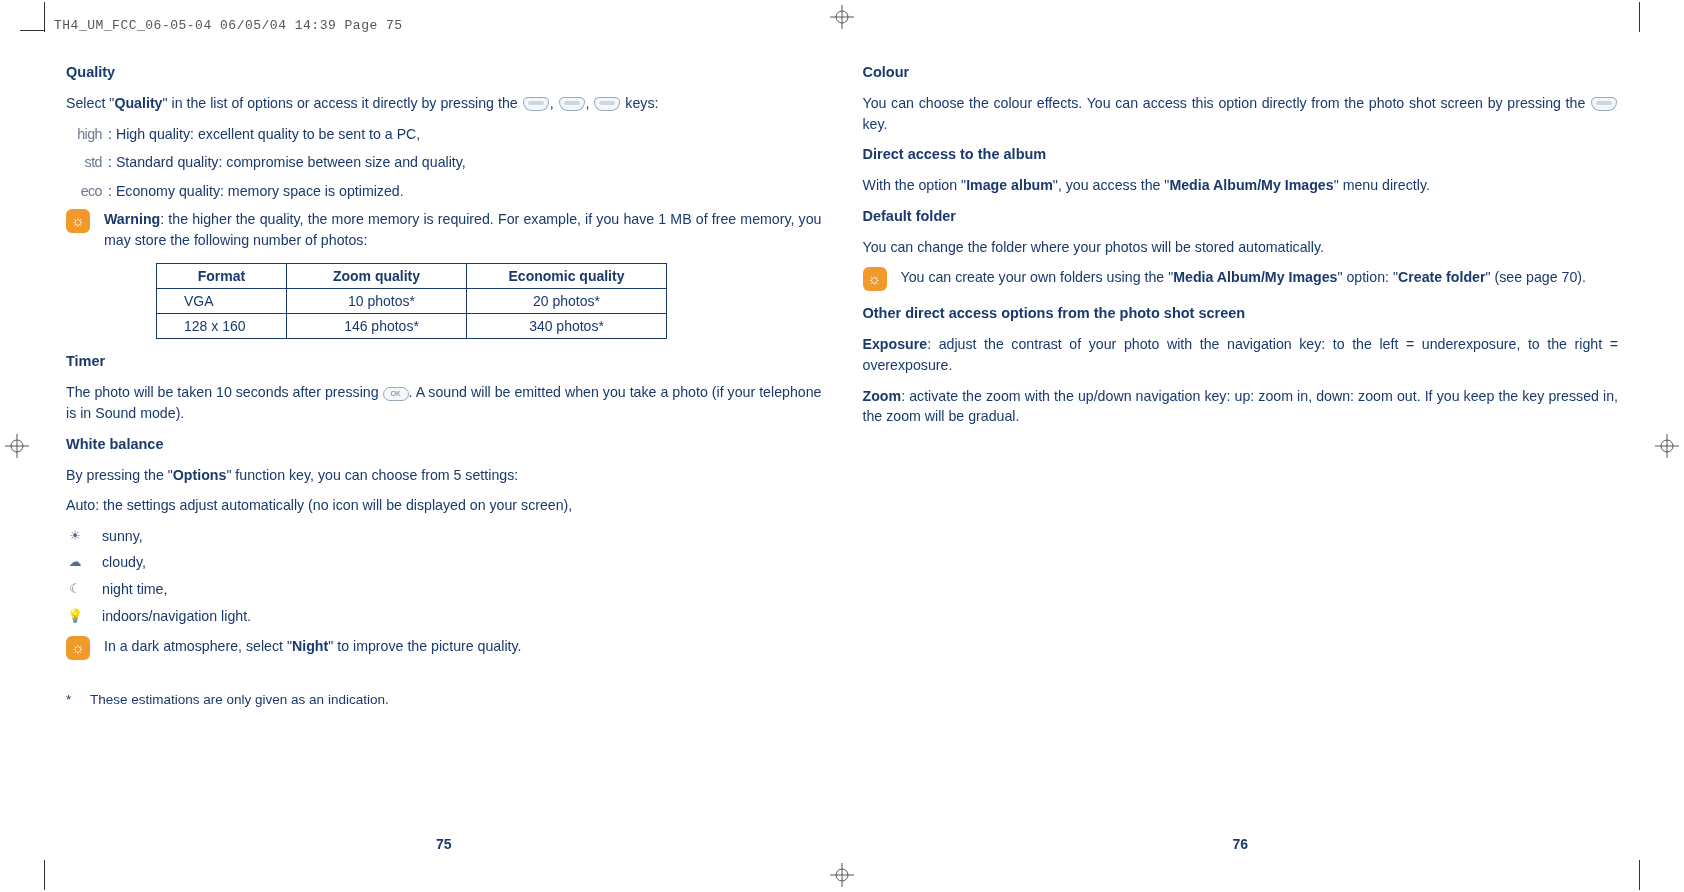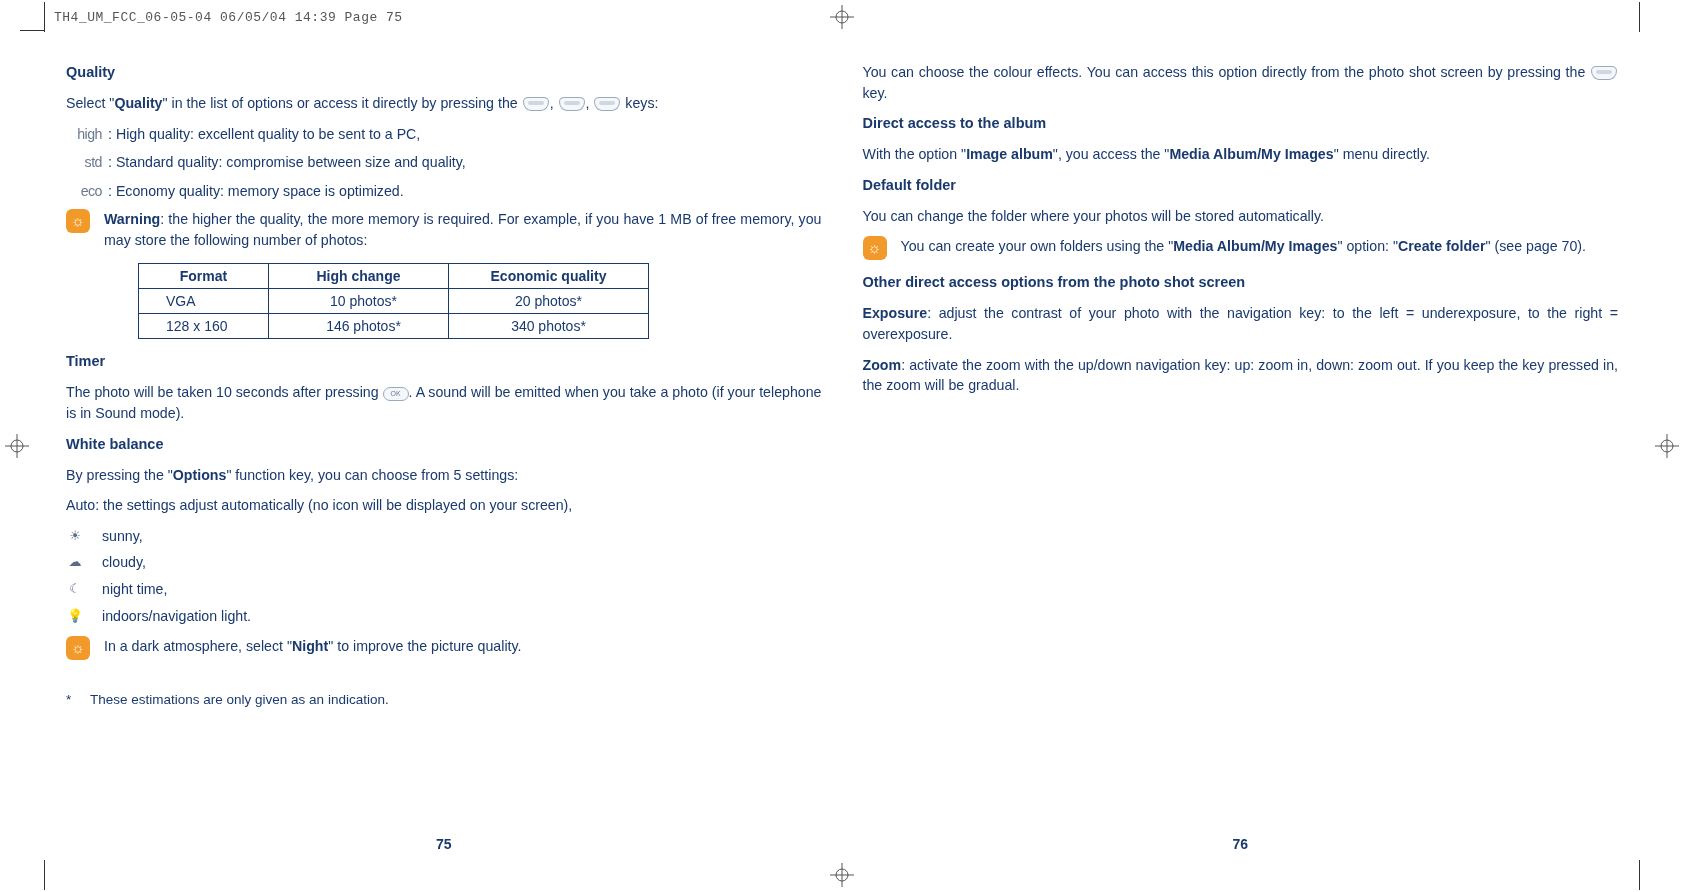--- a/index.html
+++ b/index.html
@@ -6,21 +6,21 @@
   body {
     width: 1684px;
     height: 892px;
     background: #fff;
     font-family: "Gill Sans", "Gill Sans MT", "Trebuchet MS", sans-serif;
     color: #1a3a6e;
     position: relative;
   }
   .print-header {
     position: absolute;
-    top: 10px;
+    top: 18px;
     left: 54px;
     font-family: "Courier New", monospace;
     font-size: 13px;
     letter-spacing: 0.5px;
     color: #555;
   }
   .crop-tl-v { position:absolute; top:2px; left:44px; width:0; border-left:1px solid #333; height:30px; }
   .crop-tl-h { position:absolute; top:30px; left:20px; width:24px; border-top:1px solid #333; }
   .crop-tr-v { position:absolute; top:2px; right:44px; width:0; border-left:1px solid #333; height:30px; }
   .crop-bl-v { position:absolute; bottom:2px; left:44px; width:0; border-left:1px solid #333; height:30px; }
@@ -53,21 +53,21 @@
     border-radius:7px 7px 10px 10px / 6px 6px 12px 12px;
     background:#f4f7fb; vertical-align:middle; margin:0 1px;
     position:relative;
   }
   .key-icon::after{ content:""; position:absolute; left:4px; right:4px; top:3px; height:4px; background:#9ab; opacity:.4; border-radius:2px;}
   .ok-key {
     display:inline-block; width:26px; height:14px; border:1px solid #9ab;
     border-radius:8px; background:#f4f7fb; vertical-align:middle;
     font-size:7px; text-align:center; line-height:12px; color:#6b7a8f;
   }
-  table { border-collapse:collapse; margin: 4px 0 12px 72px; }
+  table { border-collapse:collapse; margin: 4px 0 12px 90px; }
   th, td { border:1px solid #1a3a6e; padding:2px 10px; font-size:14px; }
   th { font-weight:bold; text-align:center; }
   td.l { text-align:left; width:130px; padding-left:27px;}
   td.c { text-align:center; width:180px;padding-left:20px;}
   td.c2 { text-align:center; width:200px;}
   .tip-row { display:flex; gap:14px; margin:8px 0 12px 0; align-items:flex-start; }
   .tip-icon {
     flex:0 0 24px; width:24px; height:24px; background:#f19a2a;
     border-radius:6px; color:#fff; text-align:center; line-height:24px;
     font-size:15px;
@@ -136,21 +136,21 @@
 
     <div class="tip-row">
       <div class="tip-icon">☼</div>
       <div class="tip-text"><b>Warning</b><span>: the higher the quality, the more memory is required. For example, if you have 1 MB of free memory, you may store the following number of photos:</span></div>
     </div>
 
     <table>
       <tbody>
           <tr>
             <th class="l">Format</th>
-            <th class="c">High change</th>
+            <th class="c">Zoom quality</th>
             <th class="c2">Economic quality</th>
           </tr>
       <tr>
             <td class="l">VGA</td>
             <td class="c">10 photos*</td>
             <td class="c2">20 photos*</td>
           </tr>
       <tr>
             <td class="l">128 x 160</td>
             <td class="c">146 photos*</td>
@@ -193,20 +193,21 @@
         <span>In a dark atmosphere, select "</span><b>Night</b><span>" to improve the picture quality.</span>
       </div>
     </div>
 
     <p class="footnote"><span class="ast">*</span><span>These estimations are only given as an indication.</span></p>
 
     <div class="pnum">75</div>
   </div>
 
   <div class="page">
+    <h4>Colour</h4>
     <p>
       <span>You can choose the colour effects. You can access this option directly from the photo shot screen by pressing the </span><span class="key-icon"></span><span> key.</span>
     </p>
 
     <h4>Direct access to the album</h4>
     <p>
       <span>With the option "</span><b>Image album</b><span>", you access the "</span><b>Media Album/My Images</b><span>" menu directly.</span>
     </p>
 
     <h4>Default folder</h4>

